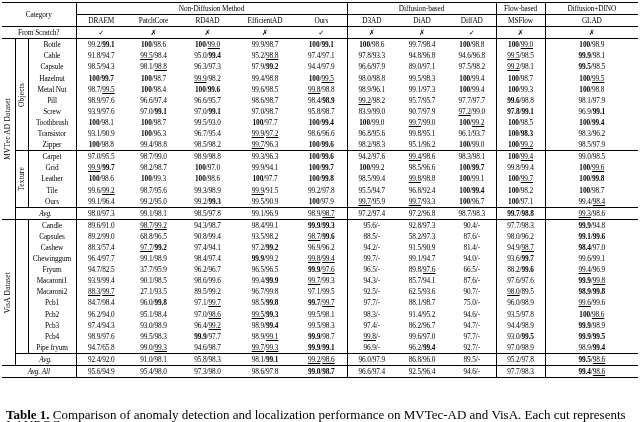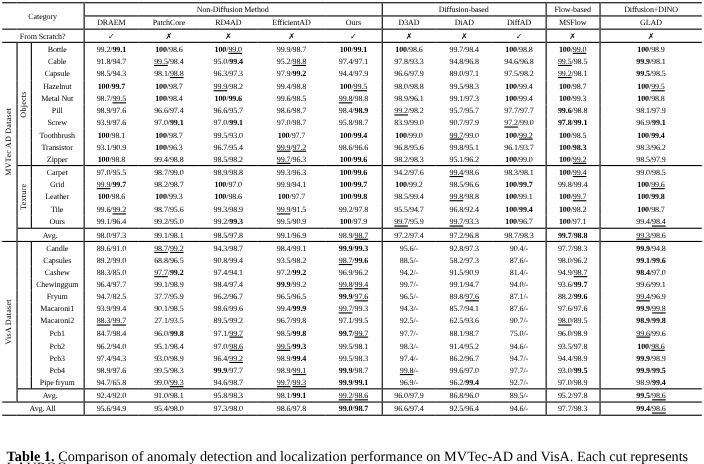--- a/index.html
+++ b/index.html
@@ -31,21 +31,21 @@
   .hr-thin td{border-top:0.7px solid #000;}
   .hr-bot td{border-bottom:1.1px solid #000;}
   
   .vl{border-left:0.7px solid #000;}
 
   .grp-head{font-size:7.6px;}
   .col-head{font-size:7.6px;font-family:Liberation Serif, serif;}
   .bold{font-weight:bold;}
   .ul{text-decoration:underline;text-underline-offset:0.5px;}
   .rowlab{text-align:center;font-size:7.4px;}
-  .avg{font-weight:bold;}
+  .avg{font-weight:bold;font-style:italic;}
   .vert{
     writing-mode:vertical-rl;
     transform:rotate(180deg);
     white-space:nowrap;
     font-size:7.4px;
     letter-spacing:0.2px;
   }
   .vcell{width:13px;}
   .tick{font-size:8px;}
   .cap{
@@ -352,21 +352,21 @@
           <td class="num "><span class="">93.5</span><span>/</span><span class="">98.2</span></td>
           <td class="num "><span class="ul">98.7</span><span>/</span><span class="bold">99.6</span></td>
           <td class="num vl"><span class="">88.5</span><span>/</span><span class="">-</span></td>
           <td class="num "><span class="">58.2</span><span>/</span><span class="">97.3</span></td>
           <td class="num "><span class="">87.6</span><span>/</span><span class="">-</span></td>
           <td class="num vl"><span class="">98.0</span><span>/</span><span class="">96.2</span></td>
           <td class="num vl"><span class="bold">99.1</span><span>/</span><span class="bold">99.6</span></td>
         </tr>
         <tr>
           <td class="rowlab vl">Cashew</td>
-          <td class="num vl"><span class="">88.3</span><span>/</span><span class="">85.0</span></td>
+          <td class="num vl"><span class="">88.3</span><span>/</span><span class="">57.4</span></td>
           <td class="num "><span class="ul">97.7</span><span>/</span><span class="bold">99.2</span></td>
           <td class="num "><span class="">97.4</span><span>/</span><span class="">94.1</span></td>
           <td class="num "><span class="">97.2</span><span>/</span><span class="bold">99.2</span></td>
           <td class="num "><span class="">96.9</span><span>/</span><span class="">96.2</span></td>
           <td class="num vl"><span class="">94.2</span><span>/</span><span class="">-</span></td>
           <td class="num "><span class="">91.5</span><span>/</span><span class="">90.9</span></td>
           <td class="num "><span class="">81.4</span><span>/</span><span class="">-</span></td>
           <td class="num vl"><span class="">94.9</span><span>/</span><span class="ul">98.7</span></td>
           <td class="num vl"><span class="bold">98.4</span><span>/</span><span class="">97.0</span></td>
         </tr>
@@ -385,21 +385,21 @@
         </tr>
         <tr>
           <td class="rowlab vl">Fryum</td>
           <td class="num vl"><span class="">94.7</span><span>/</span><span class="">82.5</span></td>
           <td class="num "><span class="">37.7</span><span>/</span><span class="">95.9</span></td>
           <td class="num "><span class="">96.2</span><span>/</span><span class="">96.7</span></td>
           <td class="num "><span class="">96.5</span><span>/</span><span class="">96.5</span></td>
           <td class="num "><span class="bold">99.9</span><span>/</span><span class="ul">97.6</span></td>
           <td class="num vl"><span class="">96.5</span><span>/</span><span class="">-</span></td>
           <td class="num "><span class="">89.8</span><span>/</span><span class="ul">97.6</span></td>
-          <td class="num "><span class="">87.1</span><span>/</span><span class="">-</span></td>
+          <td class="num "><span class="">66.5</span><span>/</span><span class="">-</span></td>
           <td class="num vl"><span class="">88.2</span><span>/</span><span class="bold">99.6</span></td>
           <td class="num vl"><span class="ul">99.4</span><span>/</span><span class="">96.9</span></td>
         </tr>
         <tr>
           <td class="rowlab vl">Macaroni1</td>
           <td class="num vl"><span class="">93.9</span><span>/</span><span class="">99.4</span></td>
           <td class="num "><span class="">90.1</span><span>/</span><span class="">98.5</span></td>
           <td class="num "><span class="">98.6</span><span>/</span><span class="">99.6</span></td>
           <td class="num "><span class="">99.4</span><span>/</span><span class="bold">99.9</span></td>
           <td class="num "><span class="ul">99.7</span><span>/</span><span class="">99.3</span></td>

